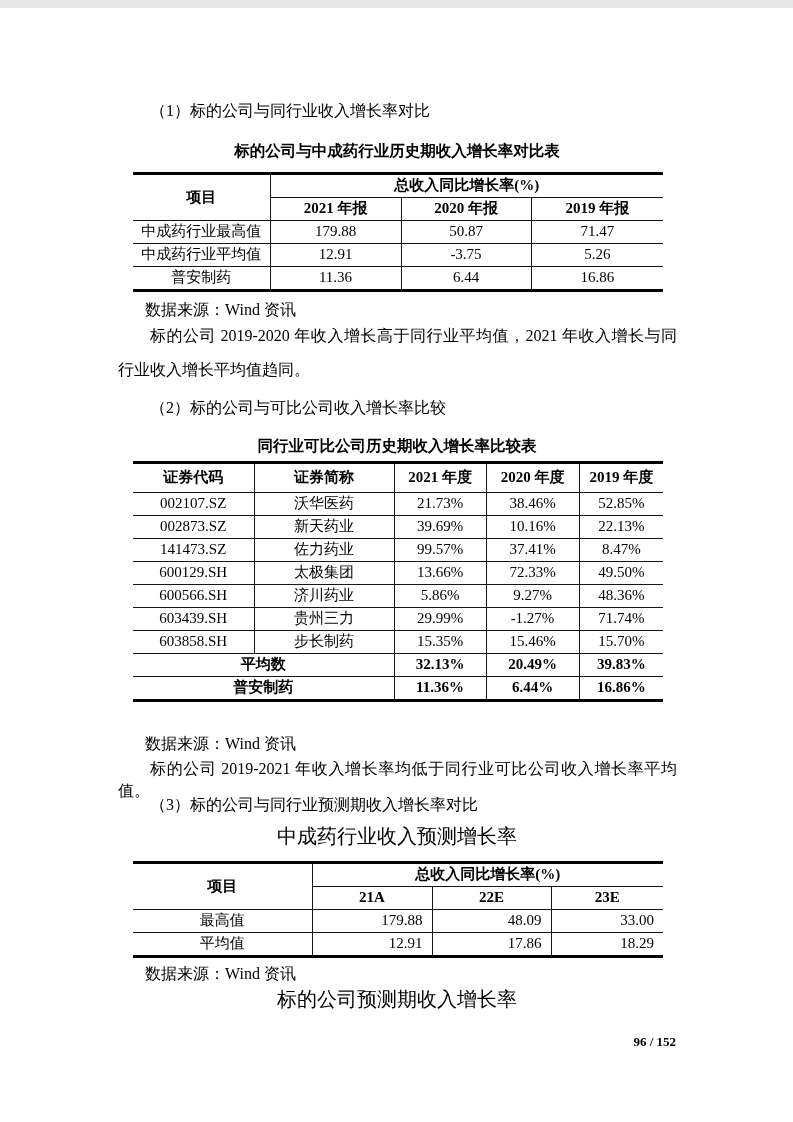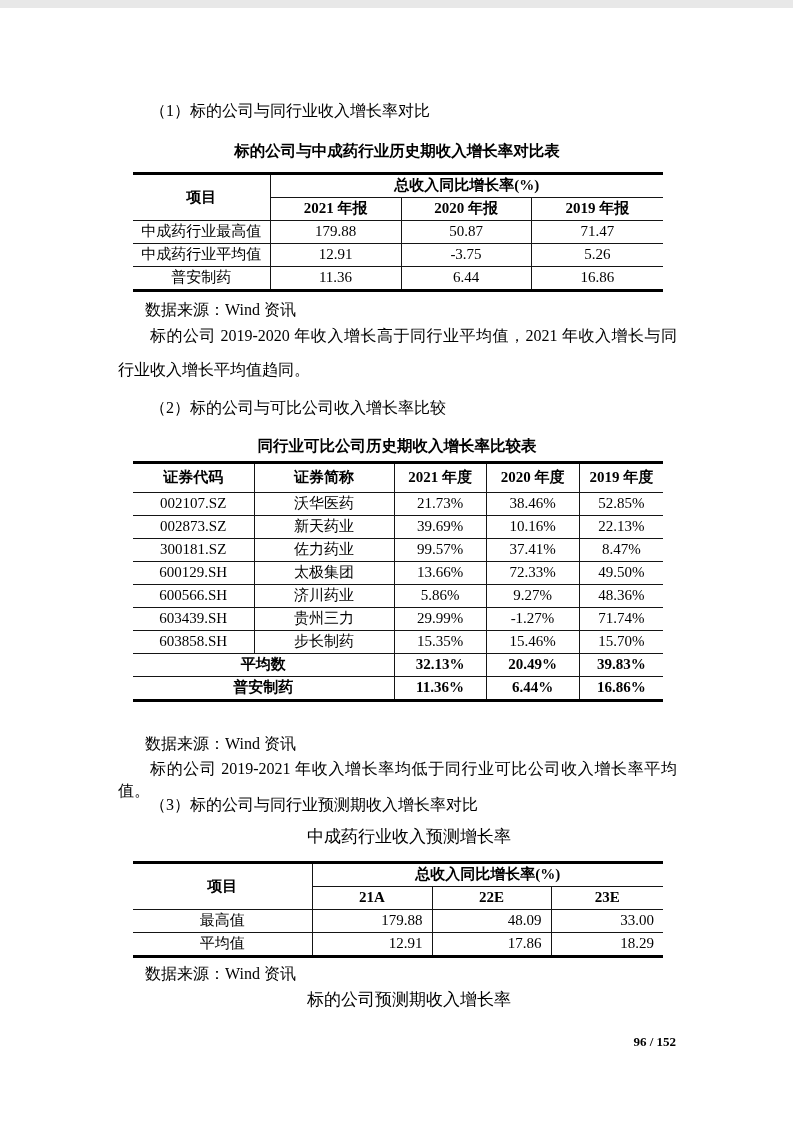--- a/index.html
+++ b/index.html
@@ -4,21 +4,21 @@
 <style>
   html,body { margin:0; padding:0; background:#e8e8e8; }
   .page {
     position:relative; width:793px; height:1122px; margin:8px auto;
     background:#ffffff; overflow:hidden;
     font-family:"Liberation Serif","DejaVu Serif",serif; color:#000;
   }
   .abs { position:absolute; }
   .heading { left:150px; width:520px; font-size:16px; line-height:21px; white-space:nowrap; }
   .tbl-title { left:118px; width:558px; text-align:center; font-weight:bold; font-size:15.5px; line-height:21px; }
-  .plain-title { left:130px; width:558px; text-align:center; font-size:17px; line-height:21px; }
+  .plain-title { left:118px; width:558px; text-align:center; font-size:20px; line-height:21px; }
   .source { left:145px; font-size:16px; line-height:18px; white-space:nowrap; }
   .para { left:118px; width:559px; font-size:16px; text-indent:32px; text-align:justify; }
   .t {
     border-collapse:collapse; table-layout:fixed; width:530px;
     border-top:3px solid #000; border-bottom:3px solid #000;
   }
   .t td {
     border:1px solid #151515; border-top-width:1.5px; border-bottom-width:1.5px;
     text-align:center; vertical-align:middle; padding:0;
     font-size:15px; line-height:1.05; overflow:hidden; white-space:nowrap;
@@ -109,21 +109,21 @@
       <td>52.85%</td>
     </tr>
     <tr class="h22">
       <td>002873.SZ</td>
       <td>新天药业</td>
       <td>39.69%</td>
       <td>10.16%</td>
       <td>22.13%</td>
     </tr>
     <tr class="h22">
-      <td>300181.SZ</td>
+      <td>141473.SZ</td>
       <td>佐力药业</td>
       <td>99.57%</td>
       <td>37.41%</td>
       <td>8.47%</td>
     </tr>
     <tr class="h22">
       <td>600129.SH</td>
       <td>太极集团</td>
       <td>13.66%</td>
       <td>72.33%</td>

